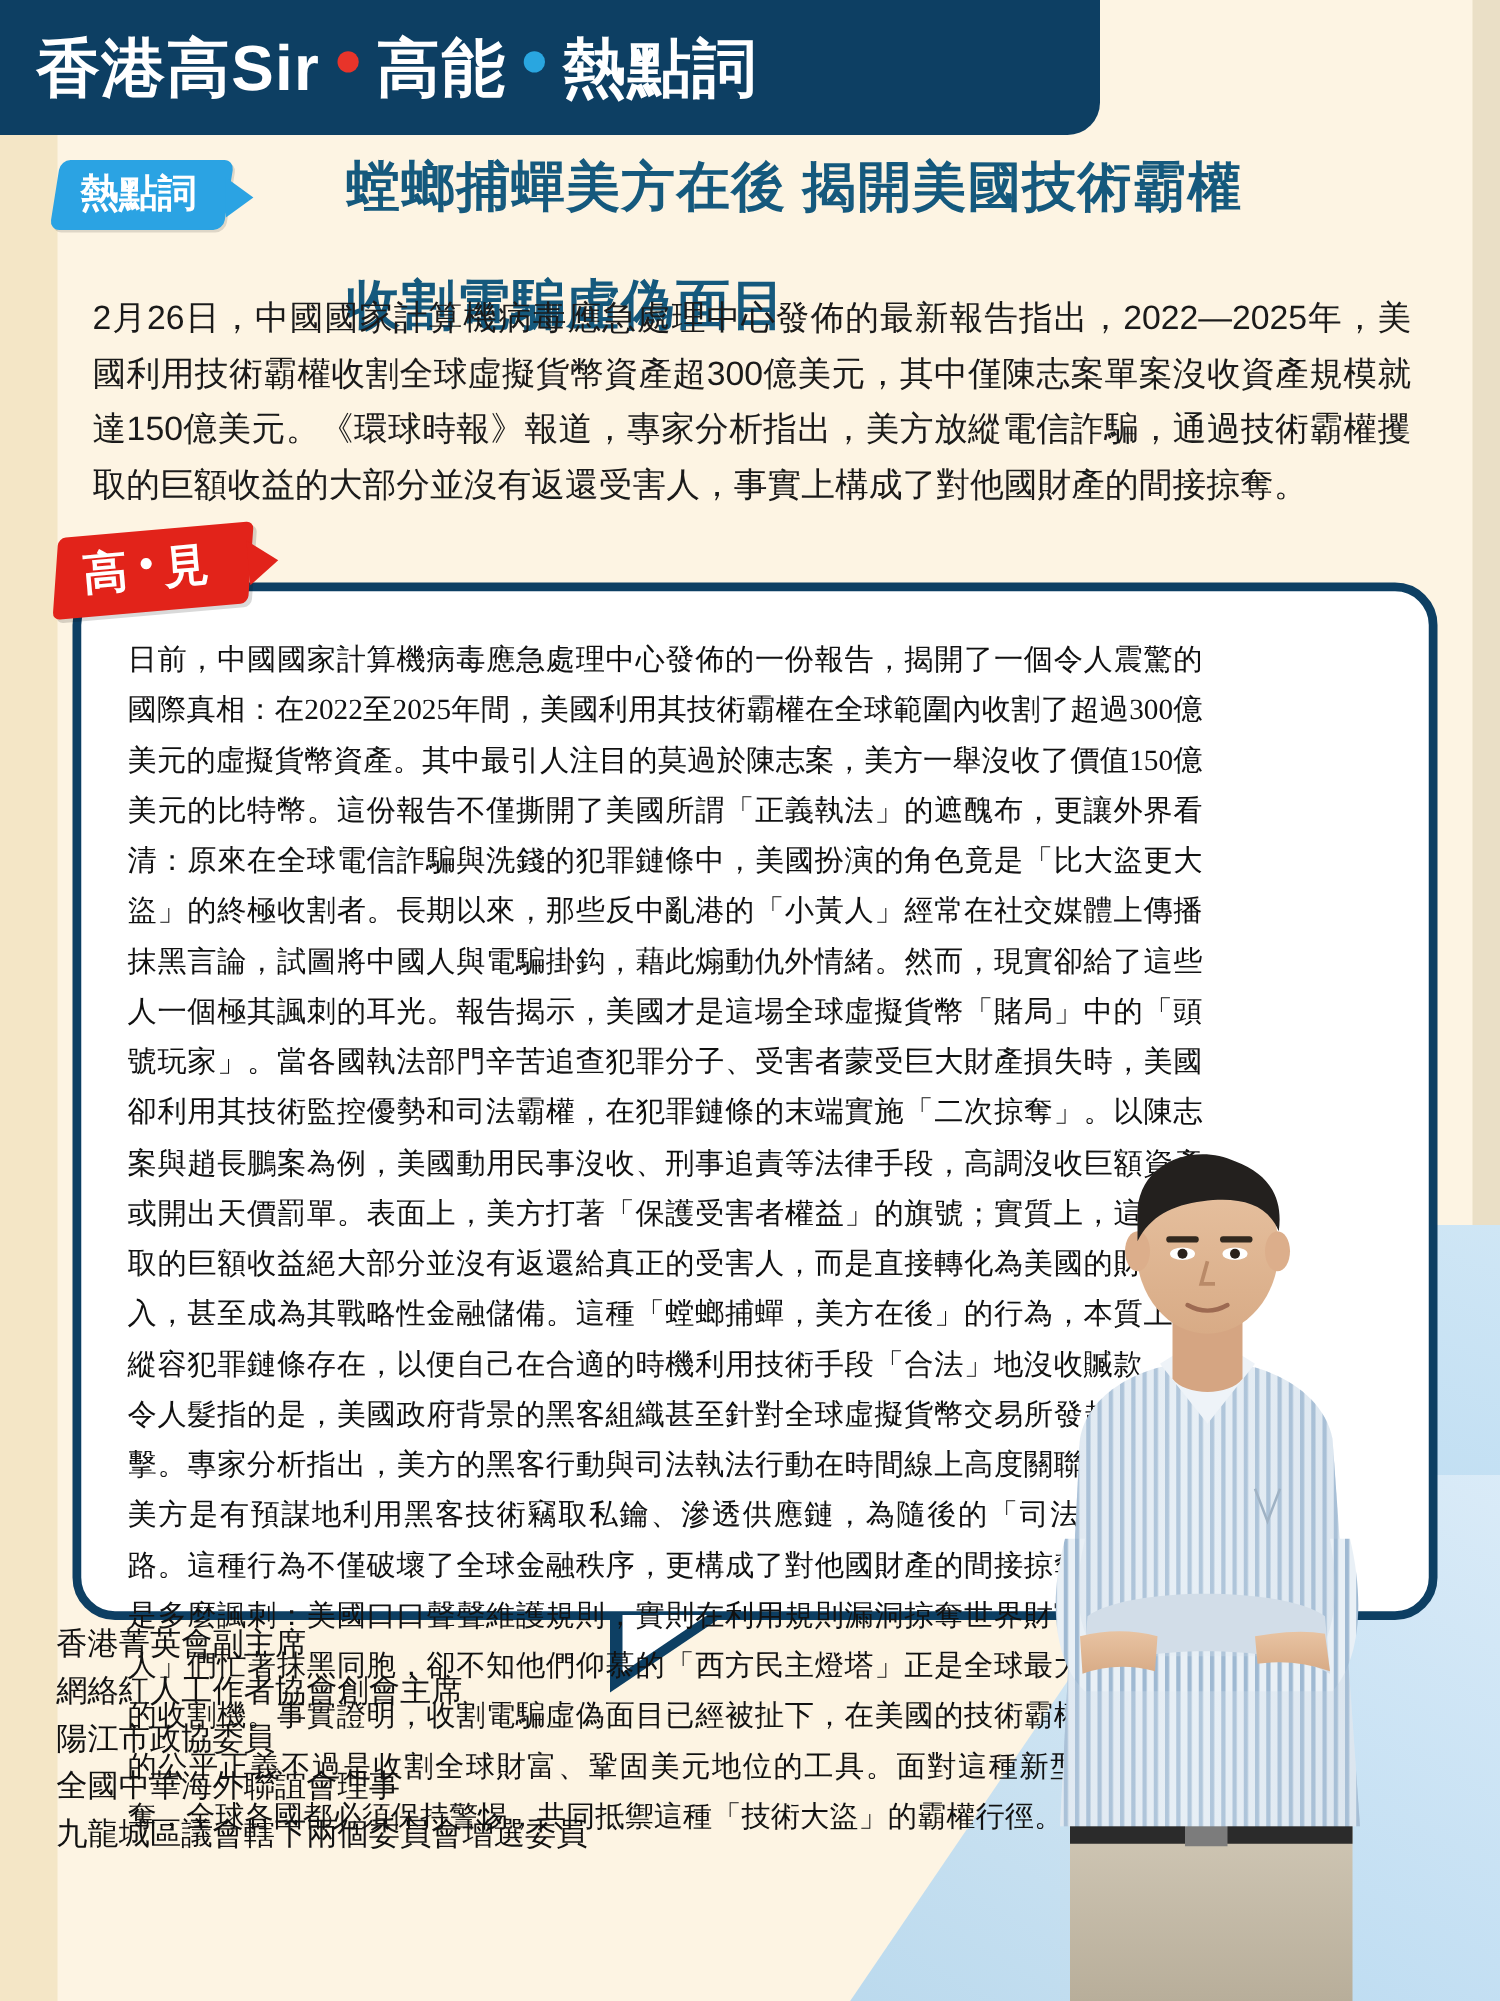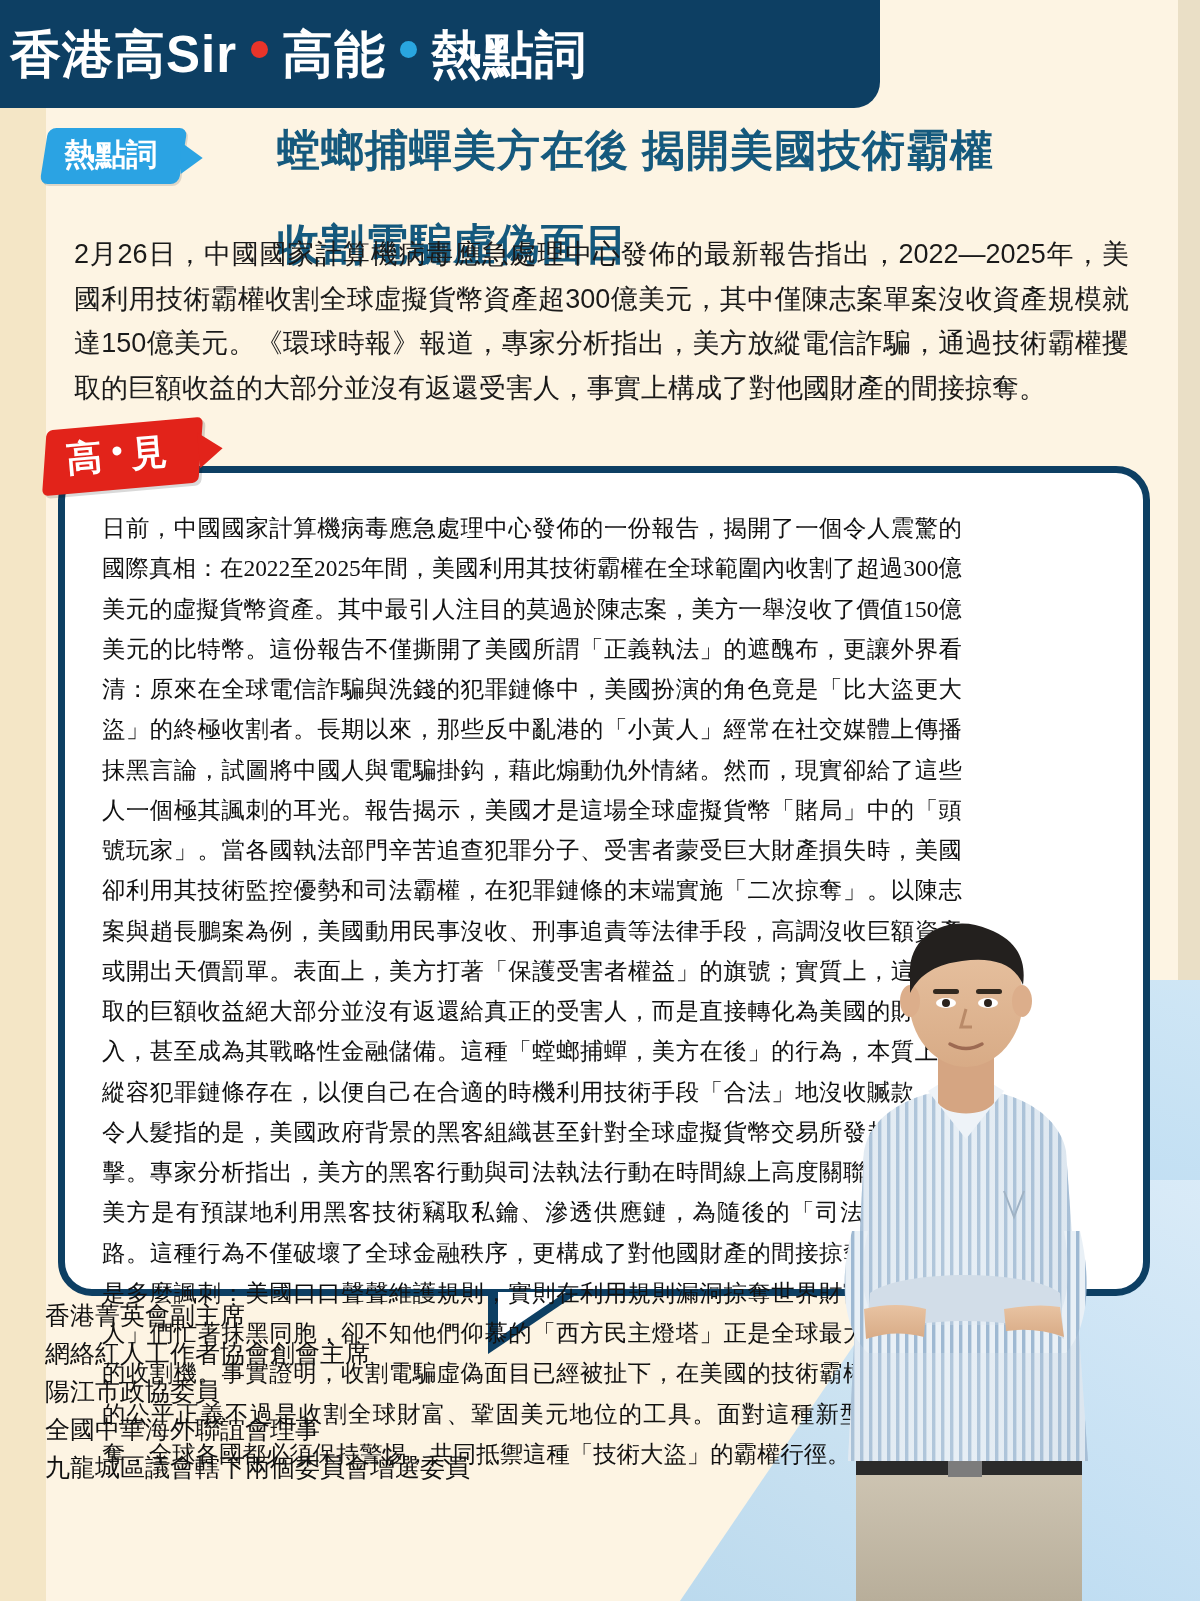--- a/index.html
+++ b/index.html
@@ -56,21 +56,21 @@
   
   .header {
     position: absolute;
     left: 0; top: 0;
     width: 880px;
     height: 108px;
     background: #0d3f63;
     border-bottom-right-radius: 26px;
     display: flex;
     align-items: center;
-    padding-left: 10px;
+    padding-left: 29px;
     box-sizing: border-box;
   }
   .header-title {
     color: #ffffff;
     font-size: 51px;
     font-weight: bold;
     letter-spacing: 1px;
     line-height: 1;
     white-space: nowrap;
   }

